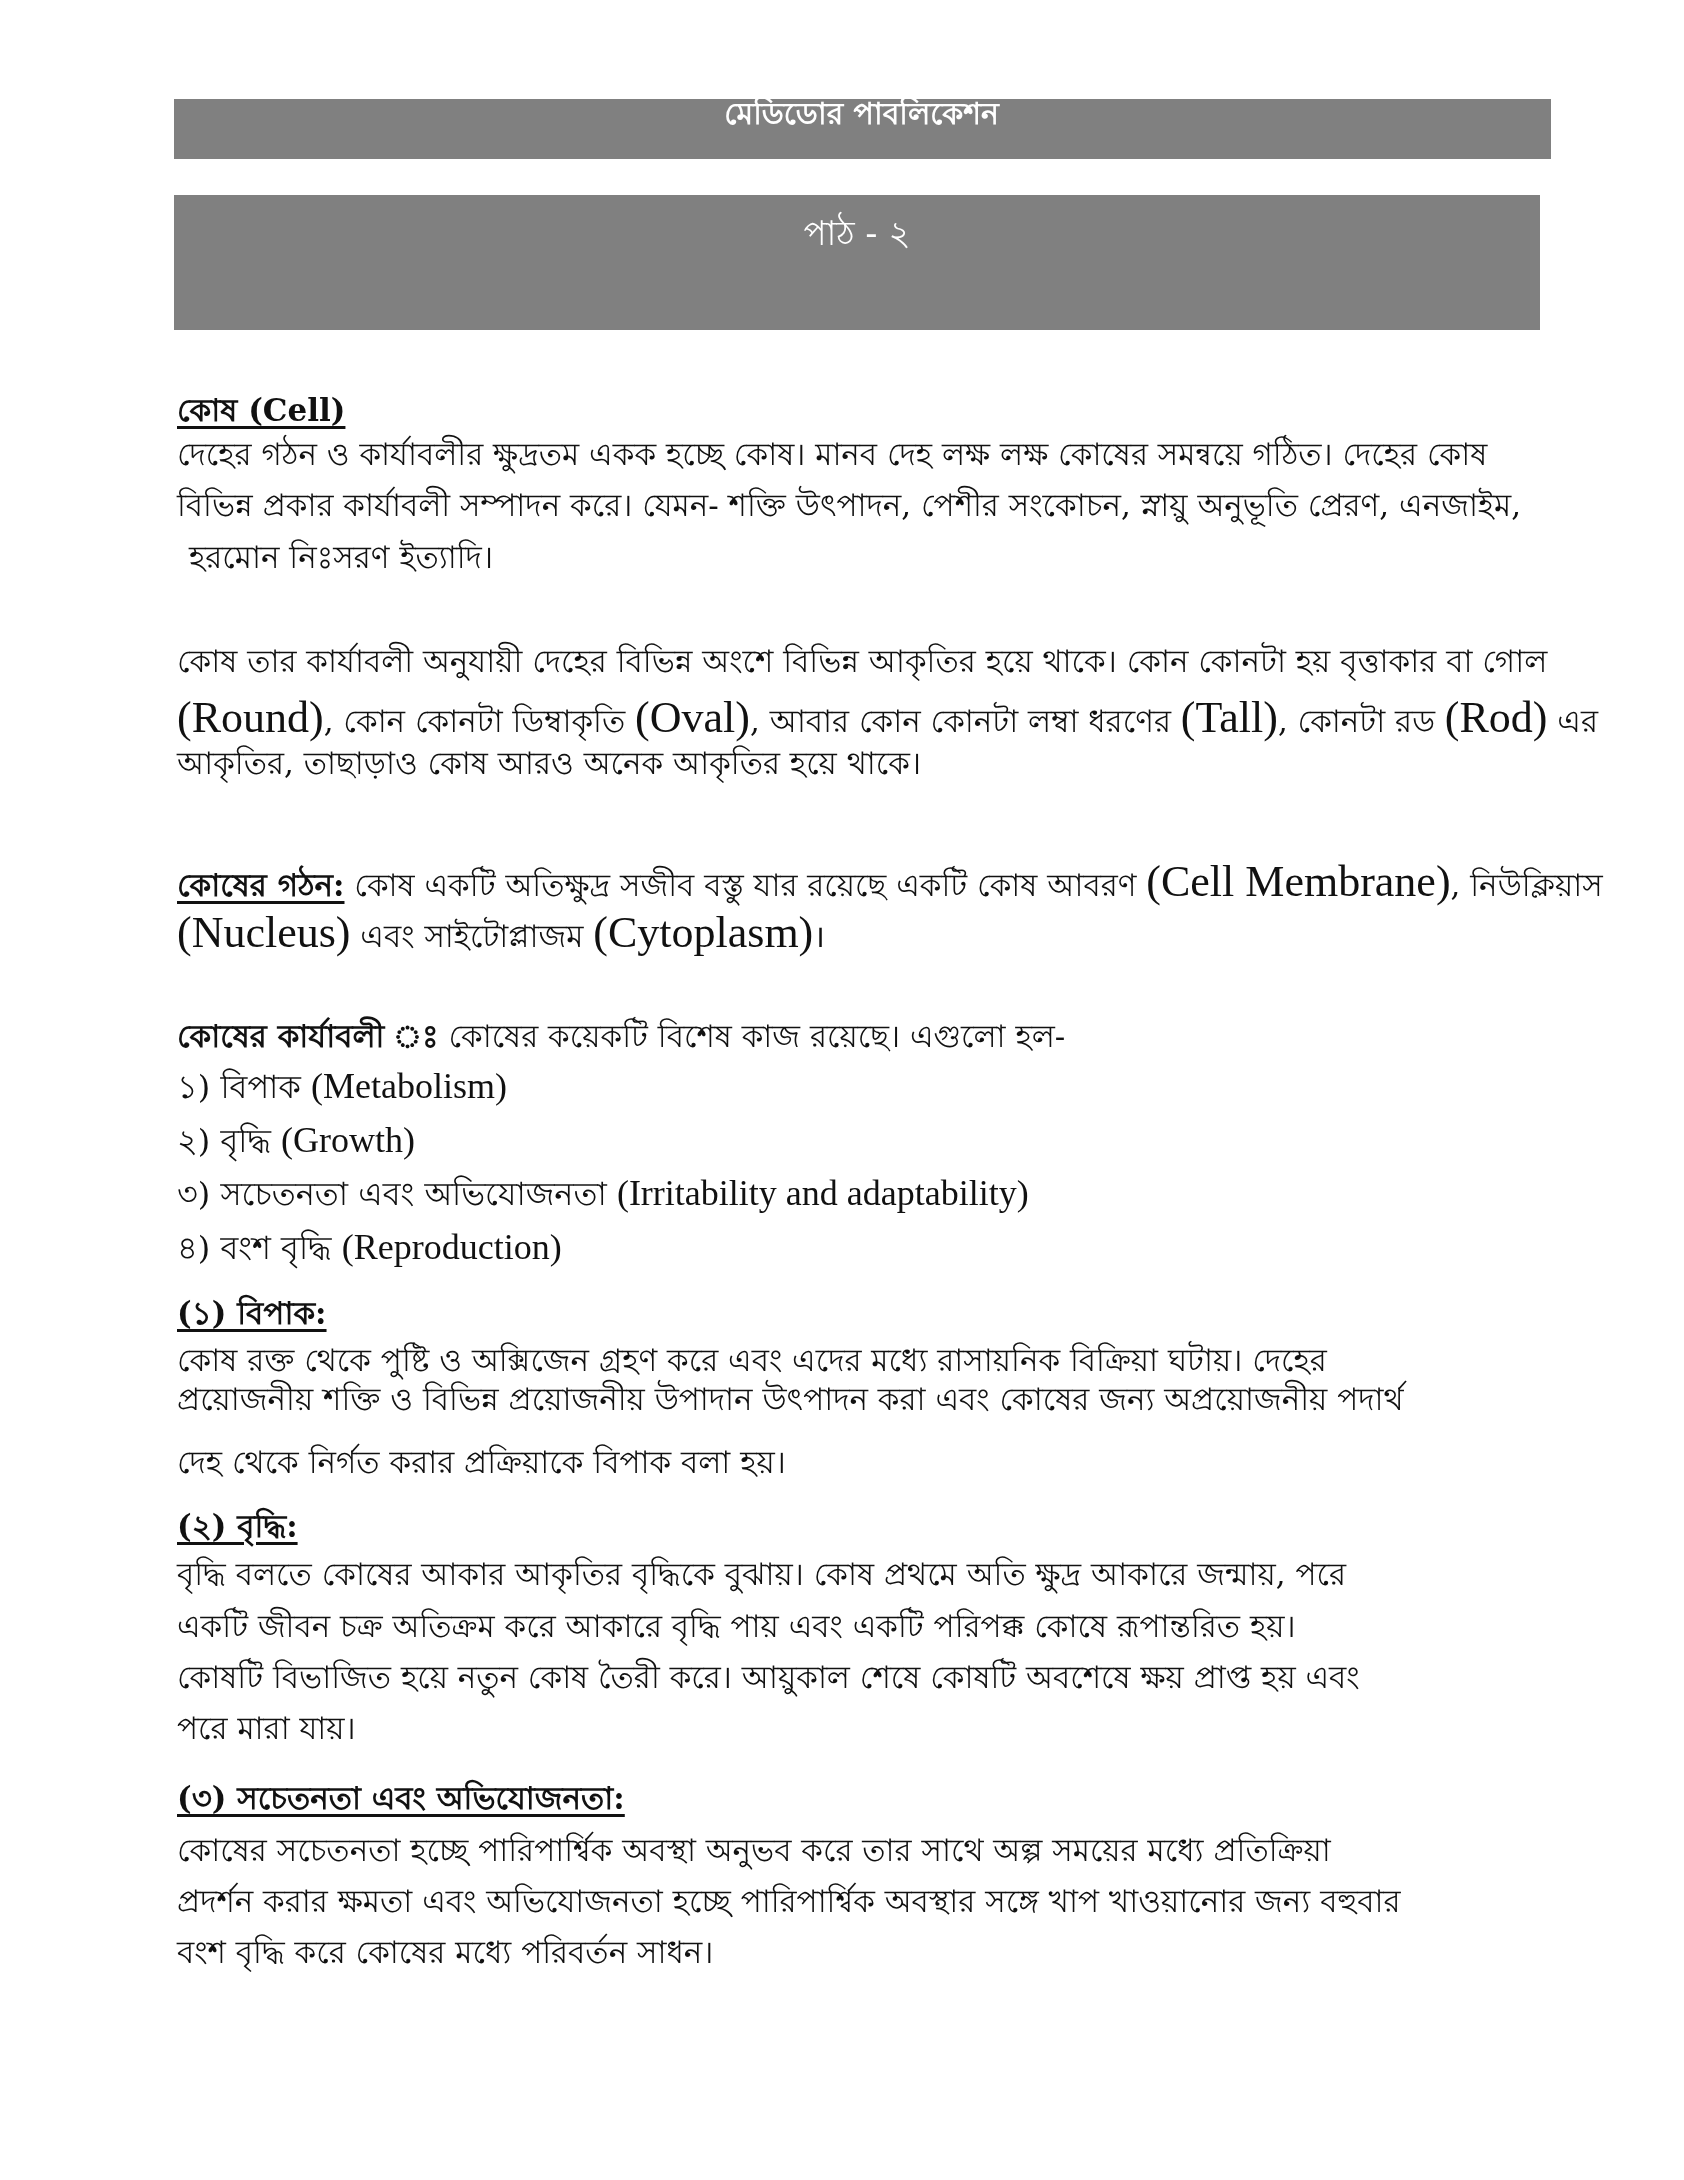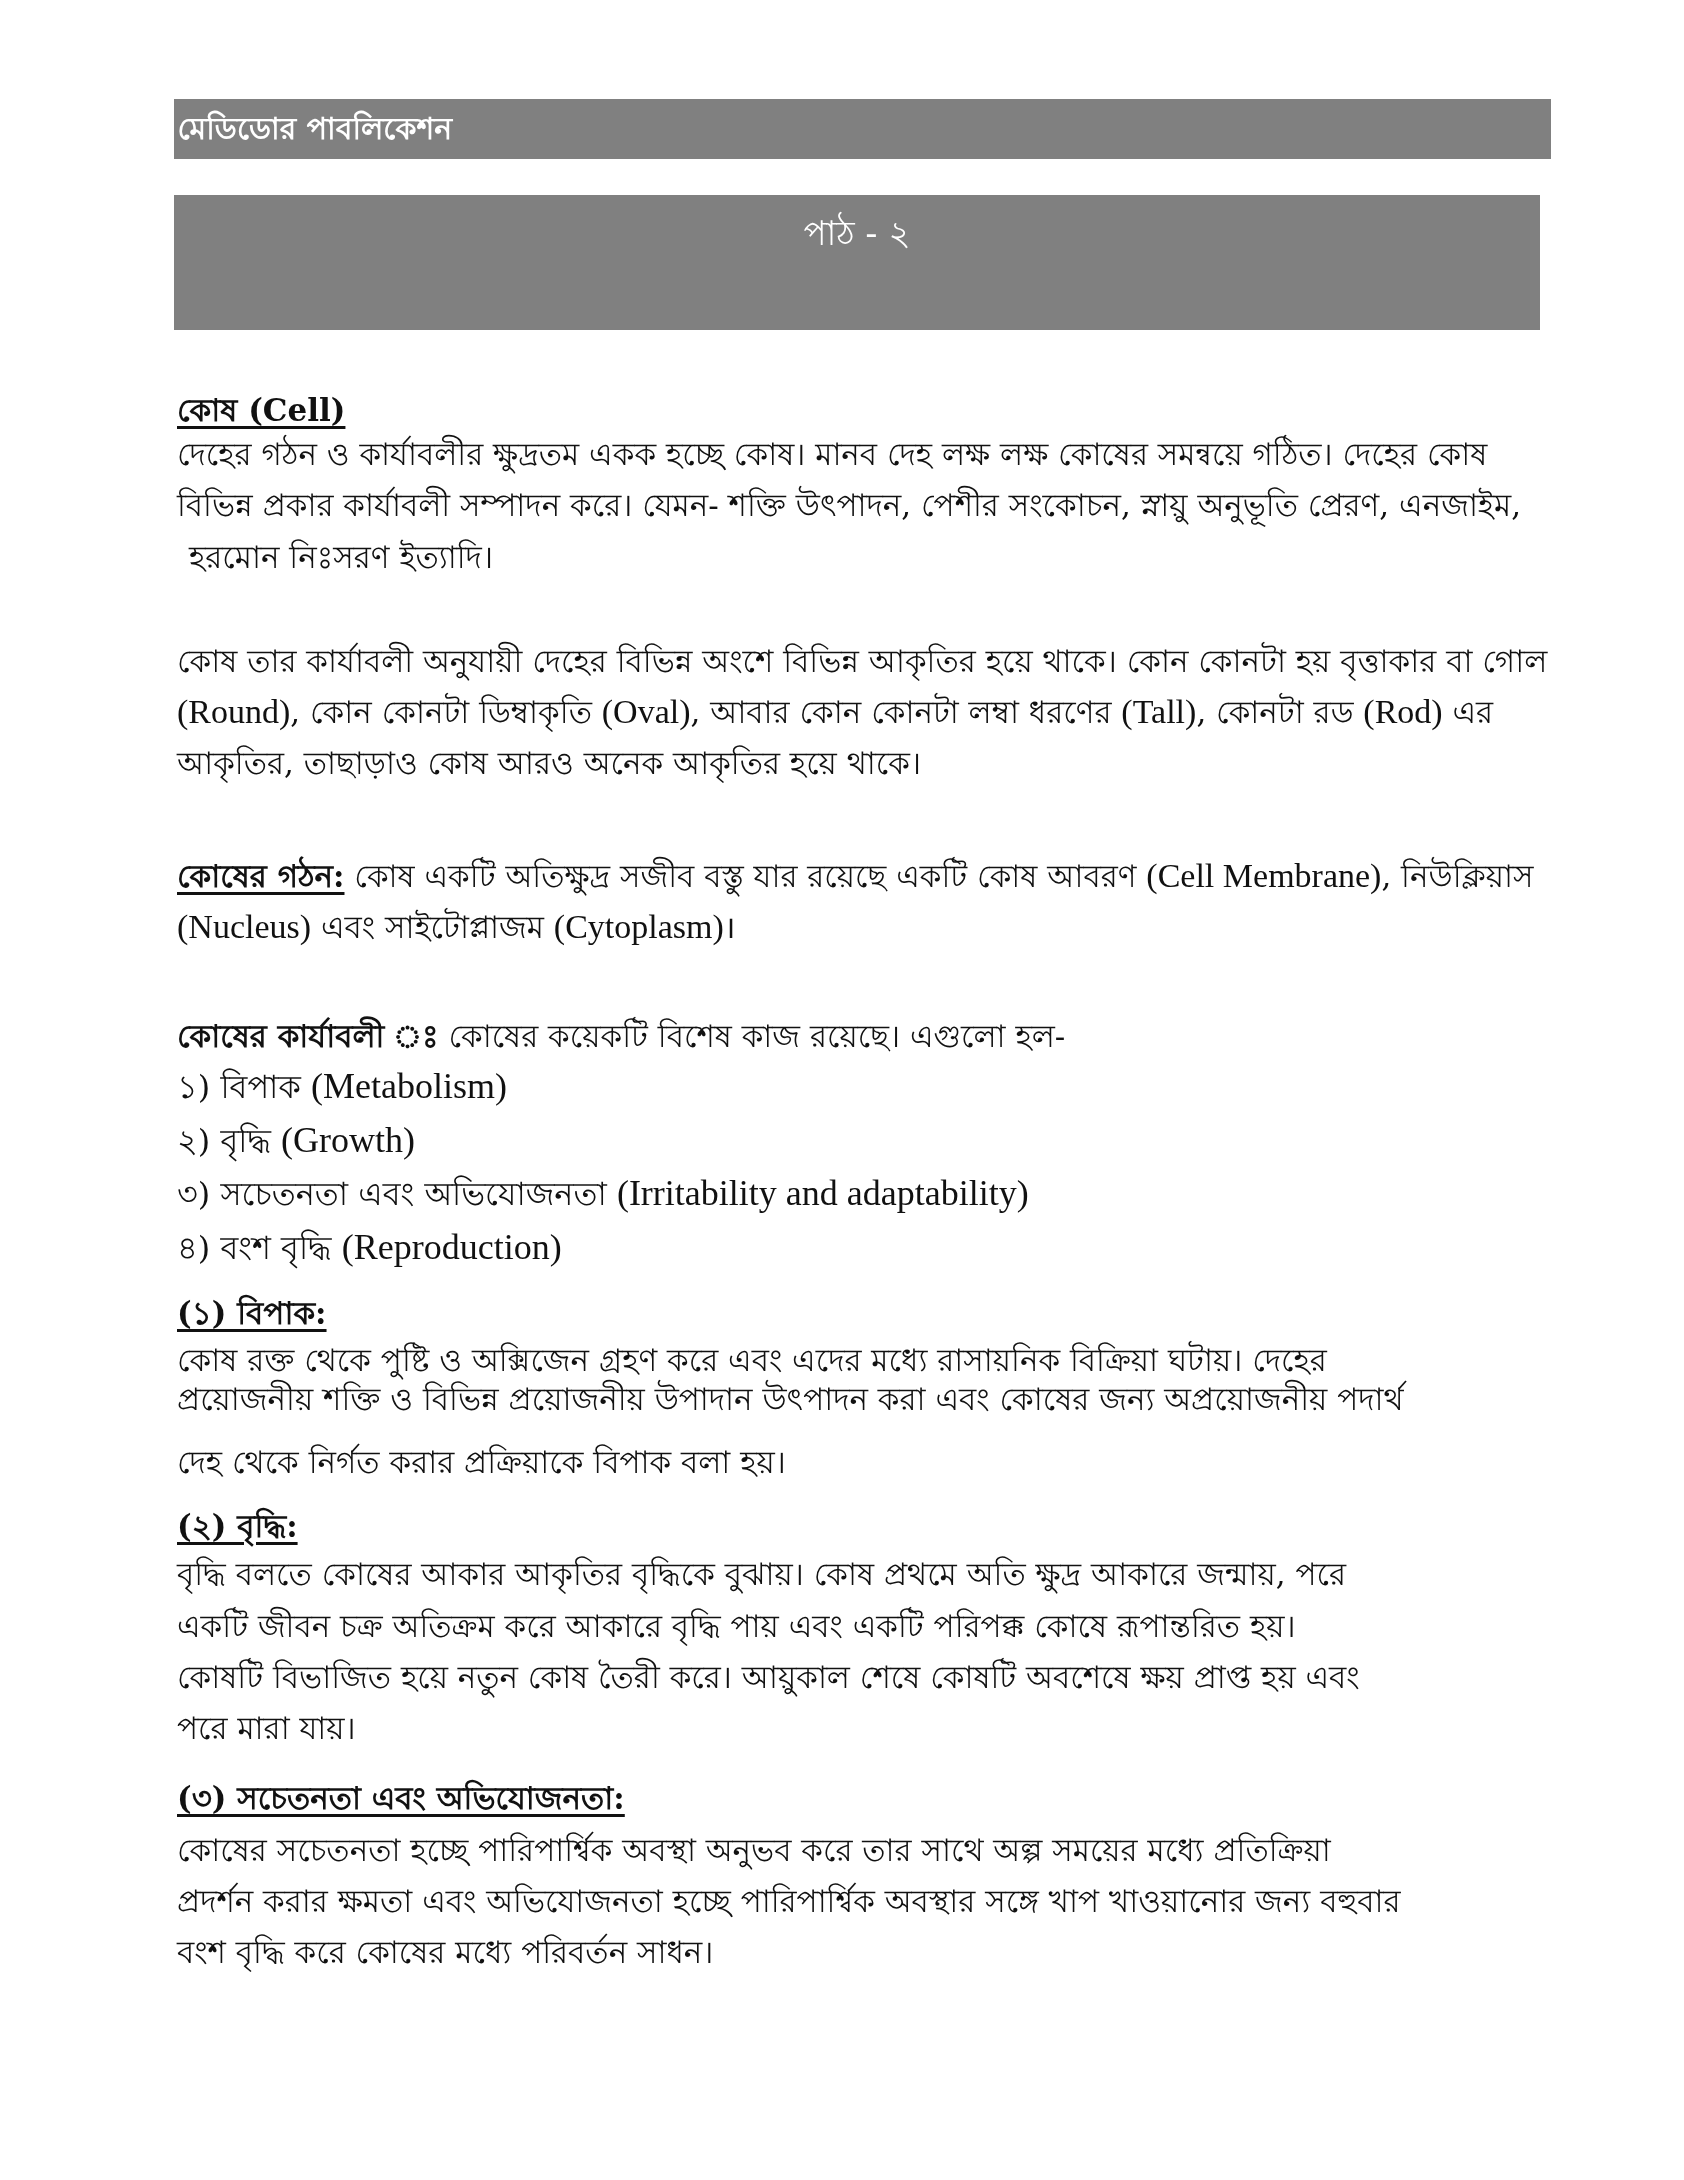--- a/index.html
+++ b/index.html
@@ -7,35 +7,35 @@
     width: 1685px; height: 2181px; position: relative; overflow: hidden;
     font-family: "DejaVu Serif", "Liberation Serif", serif;
     color: #111111;
   }
   .header-bar {
     position: absolute; left: 174px; top: 99px; width: 1377px; height: 60px;
     background: #808080; color: #ffffff;
     display: flex; align-items: center; justify-content: space-between;
     padding: 0 5.1px 0 3.4px; box-sizing: border-box;
     font-family: "DejaVu Sans", "Liberation Sans", sans-serif;
-    font-size: 30px; font-weight: bold; line-height: 1;
+    font-size: 30px; font-weight: bold; line-height: 1; flex-direction: column;
   }
   .chapter-box {
     position: absolute; left: 174px; top: 195px; width: 1366px; height: 135px;
     background: #808080; color: #ffffff; text-align: center;
     font-family: "DejaVu Sans", "Liberation Sans", sans-serif;
     font-size: 34px;
   }
   .chapter-box .num { position: absolute; left: 0; right: 0; top: 12px; }
   .chapter-box .title { position: absolute; left: 0; right: 0; top: 72px; }
 
   .content { position: absolute; left: 177px; top: 392px; width: 1329px; }
   .line { position: absolute; left: 0; white-space: nowrap; font-size: 31px; line-height: 1.2; }
   .heading { font-weight: bold; text-decoration: underline; text-decoration-thickness: 2.6px; text-underline-offset: 5.1px; }
-  .eng { font-family: "Liberation Serif", "DejaVu Serif", serif; font-size: 34px; }
+  .eng { font-family: "Liberation Serif", "DejaVu Serif", serif; font-size: 44px; }
   .list-item { font-size: 32px; }
   .list-item .eng { font-size: 36px; }
 </style>
 </head>
 <body>
 
 <div class="header-bar">
   <span>মেডিডোর পাবলিকেশন</span>
 </div>
 

